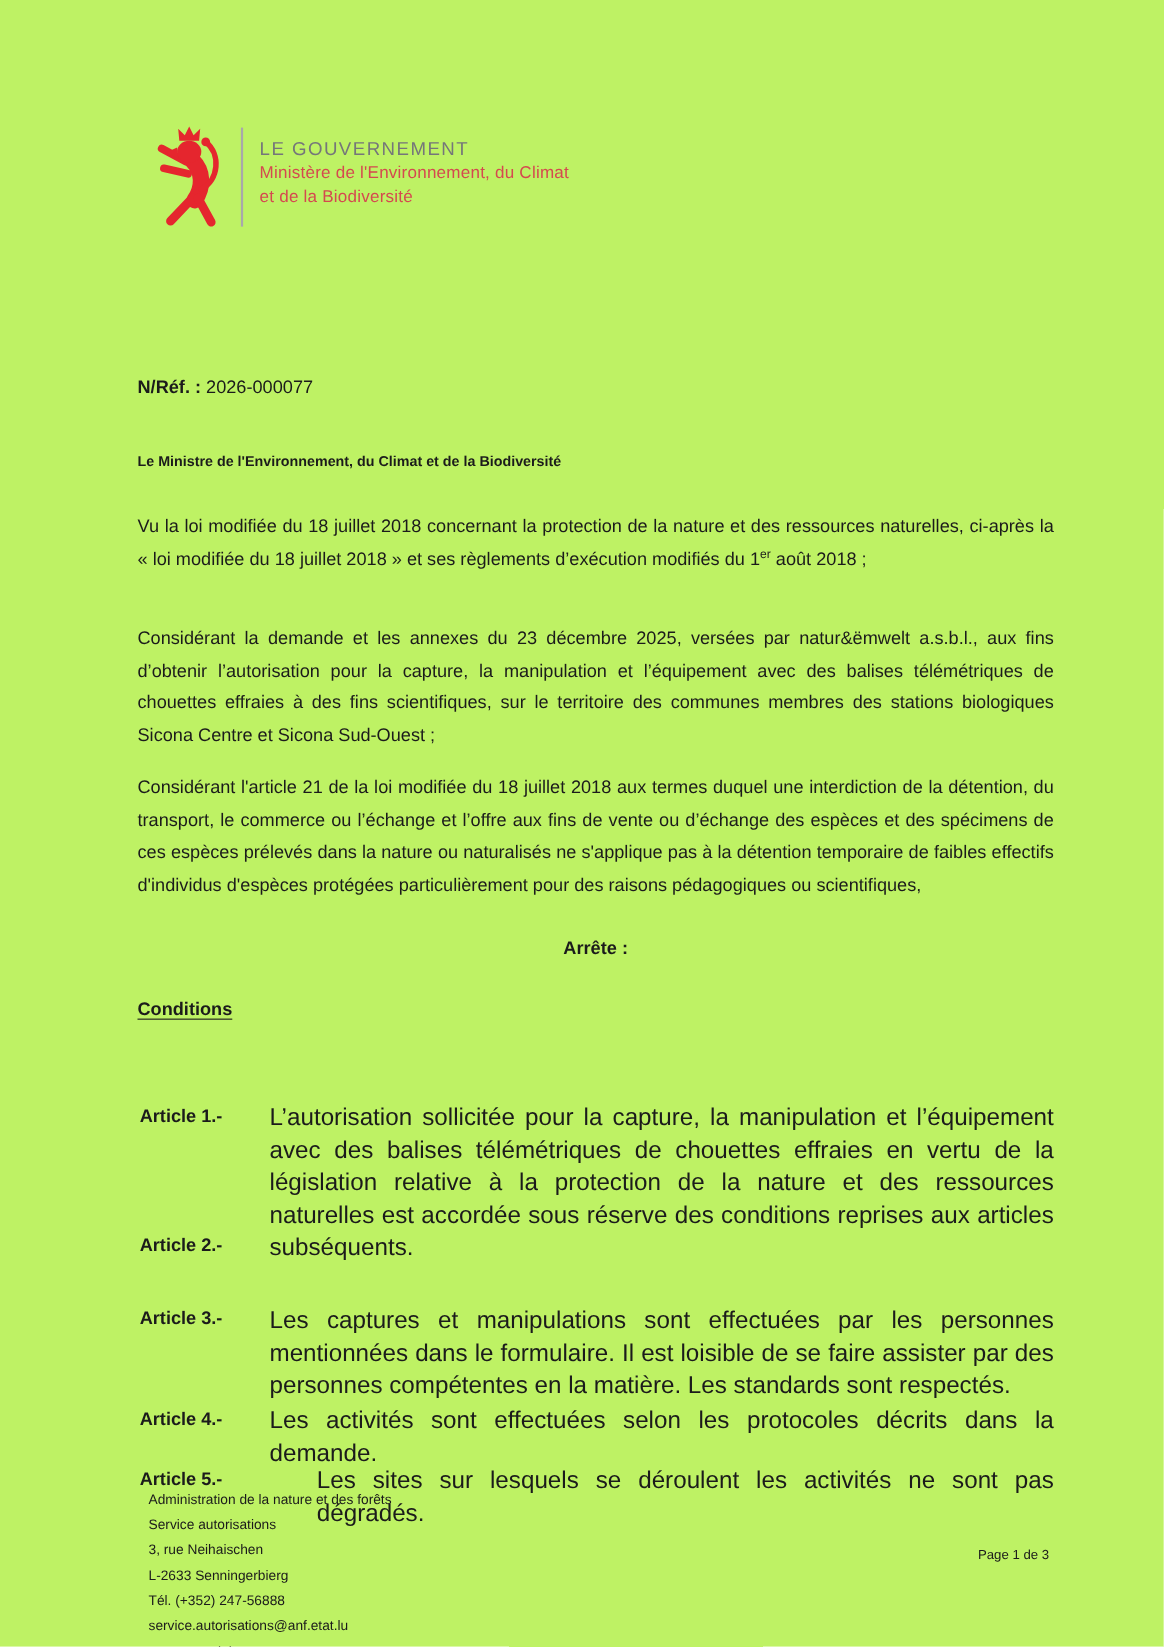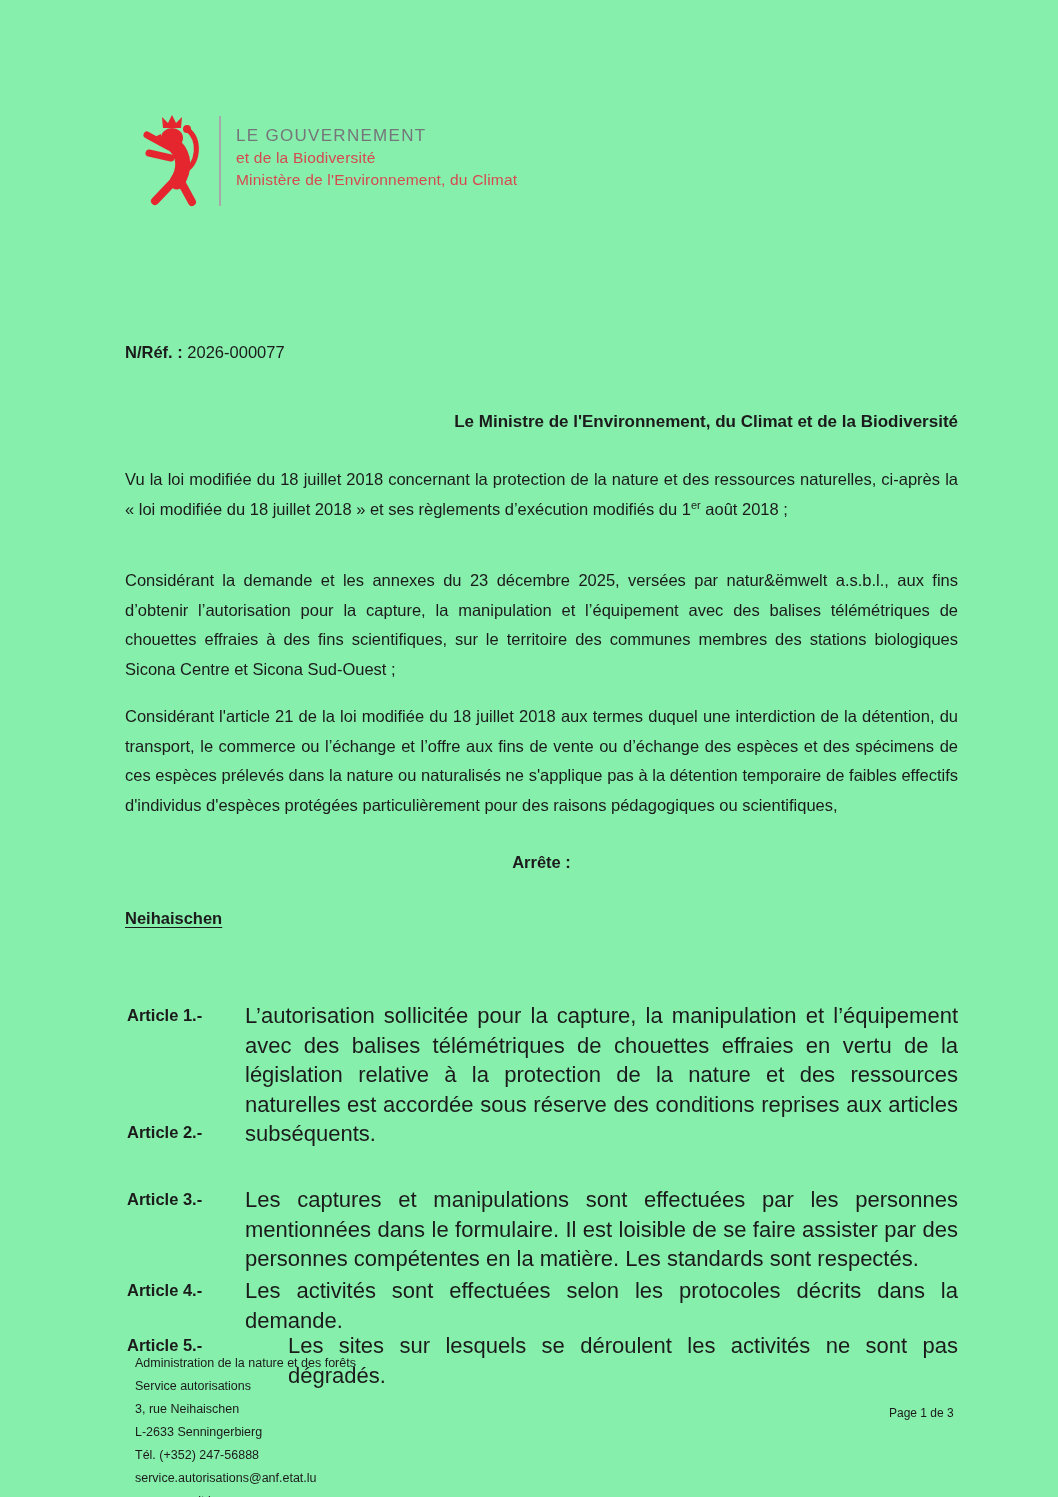--- a/index.html
+++ b/index.html
@@ -1,38 +1,38 @@
 <!DOCTYPE html>
 <html lang="fr"><head>
 <meta charset="utf-8">
 <style>
   html,body { margin:0; padding:0; background:#ffffff; }
   .page {
-    position:relative; width:1058px; height:1497px; background:#86efac;
+    position:relative; width:1058px; height:1497px; background:#bef264;
     font-family:"Liberation Sans", sans-serif; color:#1b1b1b; overflow:hidden;
   }
 
   
   .logo-block { position:absolute; left:135px; top:114px; display:flex; align-items:flex-start; }
   .lion { width:72px; height:96px; flex:0 0 auto; }
   .logo-divider { width:2px; height:90px; background:#a8a8ab; margin:2px 15px 0 12px; }
   .gov-text { padding-top:10px; }
   .gov-line { color:#75767a; font-size:17px; letter-spacing:1.3px; line-height:23px; white-space:nowrap; }
   .ministry-line { color:#d5494f; font-size:15.5px; letter-spacing:0.2px; line-height:22px; white-space:nowrap; }
 
   
   .recipient { position:absolute; left:595px; top:246px; font-size:17px; line-height:29px; }
 
   
   .ref-line { position:absolute; left:125px; top:343px; font-size:16.5px; }
   .ref-label { font-weight:bold; }
 
   
-  .doc-title { position:absolute; left:125px; top:412px; width:833px; text-align:right;
-               font-weight:bold; font-size:17px; }
+  .doc-title { position:absolute; left:125px; top:412px; width:833px; text-align:left;
+               font-weight:bold; font-size:13px; }
   .para { position:absolute; left:125px; width:833px; text-align:justify;
           font-size:16.5px; line-height:29.5px; }
   .para sup { font-size:11px; line-height:0; }
   .p1 { top:465px; }
   .p2 { top:566px; }
   .p3 { top:702px; }
   .arrete { position:absolute; left:125px; top:853px; width:833px; text-align:center;
             font-weight:bold; font-size:16.5px; }
   .conditions { position:absolute; left:125px; top:909px; font-weight:bold; font-size:16.5px;
                 text-decoration:underline; text-underline-offset:3px; }
@@ -66,42 +66,42 @@
         <path d="M48 58 C 64 50, 66 26, 52 15" stroke-width="5"></path>
       </g>
       <ellipse cx="37" cy="24" rx="11" ry="10" fill="#e5262e"></ellipse>
       <path d="M26 20 L15 25 L27 30 Z" fill="#e5262e"></path>
       <path d="M28 14 L27 3 L33 9 L37 1 L41 9 L47 3 L46 14 Z" fill="#e5262e"></path>
       <circle cx="52" cy="15" r="4" fill="#e5262e"></circle>
     </svg>
     <div class="logo-divider"></div>
     <div class="gov-text">
       <div class="gov-line">LE GOUVERNEMENT</div>
+      <div class="ministry-line">Ministère de l'Environnement, du Climat</div>
       <div class="ministry-line">et de la Biodiversité</div>
-      <div class="ministry-line">Ministère de l'Environnement, du Climat</div>
     </div>
   </div>
 
 
   <div class="ref-line">
     <span class="ref-label">N/Réf. :</span>
     <span>2026-000077</span>
   </div>
 
   <div class="doc-title">Le Ministre de l'Environnement, du Climat et de la Biodiversité</div>
 
   <div class="para p1"><span>Vu la loi modifiée du 18 juillet 2018 concernant la protection de la nature et des ressources naturelles, ci-après la « loi modifiée du 18 juillet 2018 » et ses règlements d’exécution modifiés du 1</span><sup>er</sup><span> août 2018 ;</span></div>
 
   <div class="para p2">Considérant la demande et les annexes du 23 décembre 2025, versées par natur&amp;ëmwelt a.s.b.l., aux fins d’obtenir l’autorisation pour la capture, la manipulation et l’équipement avec des balises télémétriques de chouettes effraies à des fins scientifiques, sur le territoire des communes membres des stations biologiques Sicona Centre et Sicona Sud-Ouest ;</div>
 
   <div class="para p3">Considérant l'article 21 de la loi modifiée du 18 juillet 2018 aux termes duquel une interdiction de la détention, du transport, le commerce ou l’échange et l’offre aux fins de vente ou d’échange des espèces et des spécimens de ces espèces prélevés dans la nature ou naturalisés ne s'applique pas à la détention temporaire de faibles effectifs d'individus d'espèces protégées particulièrement pour des raisons pédagogiques ou scientifiques,</div>
 
   <div class="arrete">Arrête :</div>
 
-  <div class="conditions">Neihaischen</div>
+  <div class="conditions">Conditions</div>
 
   <div class="article a1">
     <div class="article-label">Article 1.-</div>
     <div class="article-text">L’autorisation sollicitée pour la capture, la manipulation et l’équipement avec des balises télémétriques de chouettes effraies en vertu de la législation relative à la protection de la nature et des ressources naturelles est accordée sous réserve des conditions reprises aux articles subséquents.</div>
   </div>
   <div class="article a2">
     <div class="article-label">Article 2.-</div>
   </div>
   <div class="article a3">
     <div class="article-label">Article 3.-</div>

